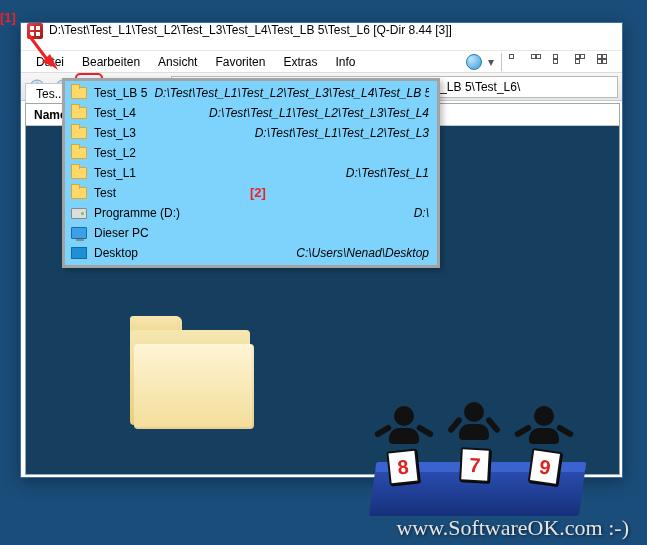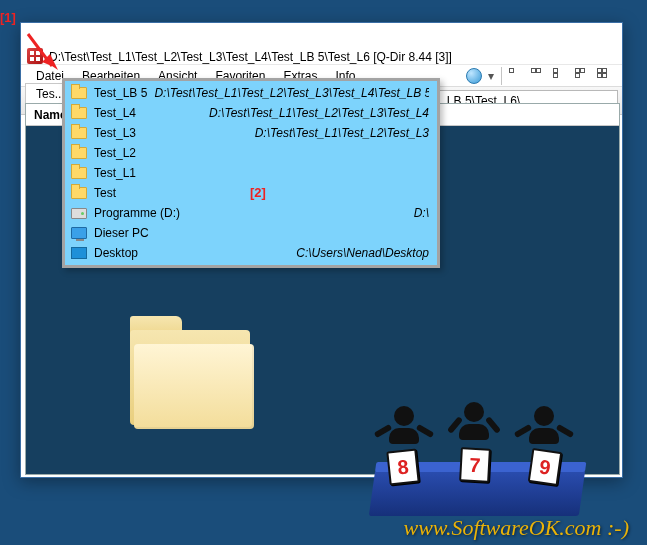--- a/index.html
+++ b/index.html
@@ -13,24 +13,24 @@
   }
   .window {
     position: absolute;
     left: 20px; top: 22px;
     width: 603px; height: 456px;
     background: #fff;
     border: 1px solid #3a6ea5;
     box-shadow: 0 4px 16px rgba(0,0,0,0.35);
   }
   .titlebar {
-    height: 42px;
+    height: 28px;
     background: #fff;
     display: flex;
-    align-items: flex-end;
+    align-items: flex-start;
     padding: 0 6px;
     border-bottom: 1px solid #e8e8e8;
   }
   .titlebar .app-icon {
     width: 16px; height: 16px;
     background: linear-gradient(135deg,#d44,#a11);
     border-radius: 2px;
     margin-right: 6px;
     position: relative;
   }
@@ -170,21 +170,21 @@
     position:absolute;
     color:#e22; font-weight:bold; font-size:13px;
     font-family: Arial, sans-serif;
   }
   .arrow {
     position:absolute; left:24px; top:32px;
     width:36px; height:44px;
   }
   .watermark {
     position:absolute; right:18px; bottom:4px;
-    color:#eab308; font-size:22px; font-style:italic;
+    color:#e5e5e5; font-size:22px; 
     font-family: "Comic Sans MS", cursive;
     text-shadow: 1px 1px 3px rgba(0,0,0,0.6);
   }
   
   .judges { position:absolute; left:352px; top:400px; width:250px; height:130px; }
   .bench {
     position:absolute; left:20px; top:70px; width:210px; height:46px;
     background: linear-gradient(#2a4db0,#16307a);
     transform: skewX(-8deg);
     border-radius:3px;
@@ -315,20 +315,21 @@
       <span class="dd-name">Test_L3</span>
       <span class="dd-path">D:\Test\Test_L1\Test_L2\Test_L3</span>
     </div>
     <div class="dd-row">
       <span class="folder-mini"></span>
       <span class="dd-name">Test_L2</span>
     </div>
     <div class="dd-row">
       <span class="folder-mini"></span>
       <span class="dd-name">Test_L1</span>
+      <span class="dd-path">D:\Test\Test_L1</span>
     </div>
     <div class="dd-row">
       <span class="folder-mini"></span>
       <span class="dd-name">Test</span>
     </div>
     <div class="dd-row">
       <span class="ico-drive"></span>
       <span class="dd-name">Programme (D:)</span>
       <span class="dd-path">D:\</span>
     </div>

